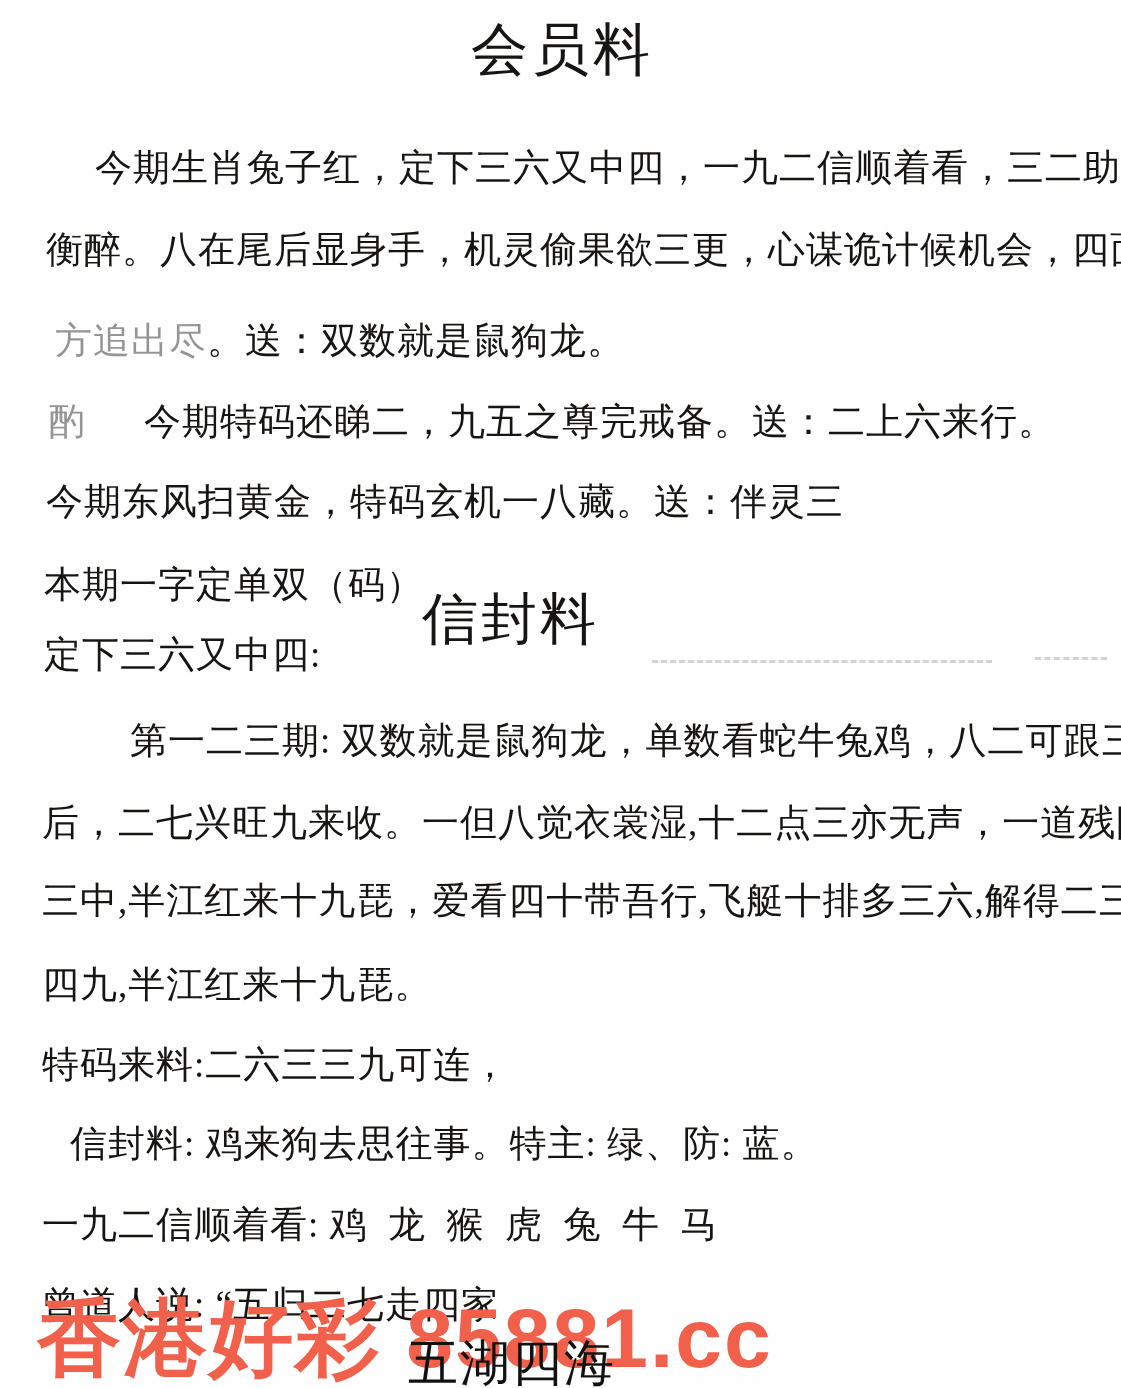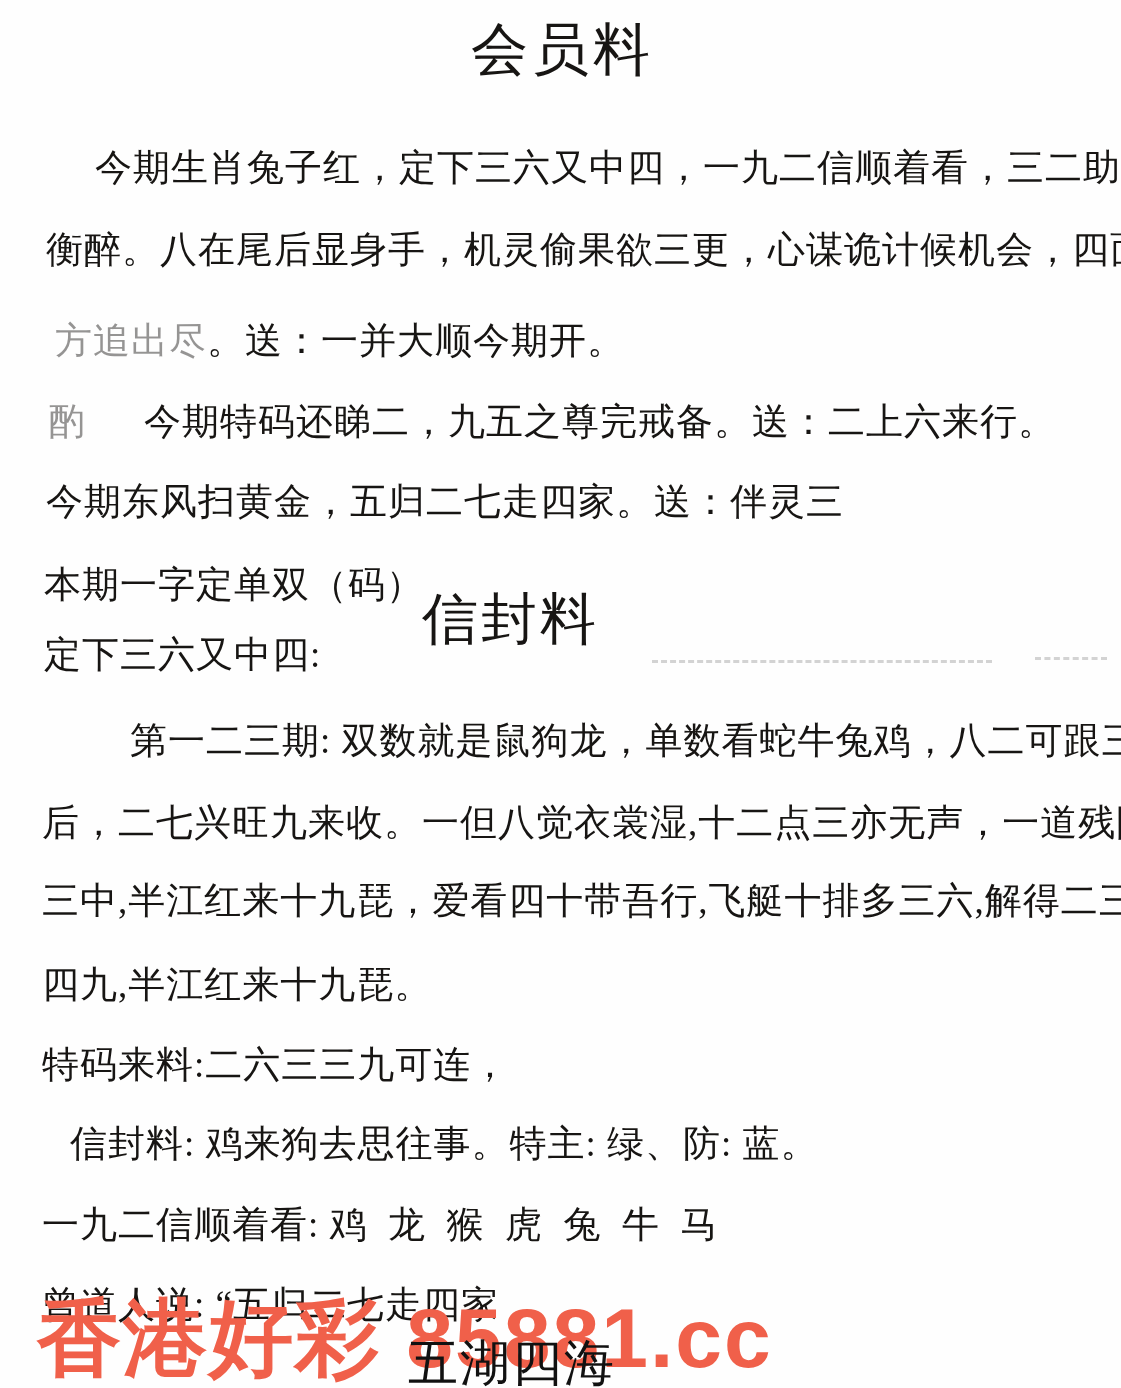--- a/index.html
+++ b/index.html
@@ -95,25 +95,25 @@
 </head>
 <body>
 
 <div class="page">
 
   <div class="doc-title">会员料</div>
 
   <p class="line l1">今期生肖兔子红，定下三六又中四，一九二信顺着看，三二助兴六</p>
   <p class="line l2">衡醉。八在尾后显身手，机灵偷果欲三更，心谋诡计候机会，四面八</p>
 
-  <p class="line l3"><span class="faint">方追出尽</span><span>。送：一并大顺今期开。</span></p>
+  <p class="line l3"><span class="faint">方追出尽</span><span>。送：双数就是鼠狗龙。</span></p>
 
   <p class="line l4"><span class="faint">酌</span><span class="gap"></span><span>今期特码还睇二，九五之尊完戒备。送：二上六来行。</span></p>
 
-  <p class="line l5">今期东风扫黄金，五归二七走四家。送：伴灵三</p>
+  <p class="line l5">今期东风扫黄金，特码玄机一八藏。送：伴灵三</p>
   <p class="line l6">本期一字定单双（码）</p>
   <p class="line l7">定下三六又中四:</p>
 
   <div class="env-title">信封料</div>
 
   <div class="noise-dash noise-a"></div>
   <div class="noise-dash noise-b"></div>
 
   <p class="line l8">第一二三期: 双数就是鼠狗龙，单数看蛇牛兔鸡，八二可跟三二</p>
   <p class="line l9">后，二七兴旺九来收。一但八觉衣裳湿,十二点三亦无声，一道残阳二</p>

